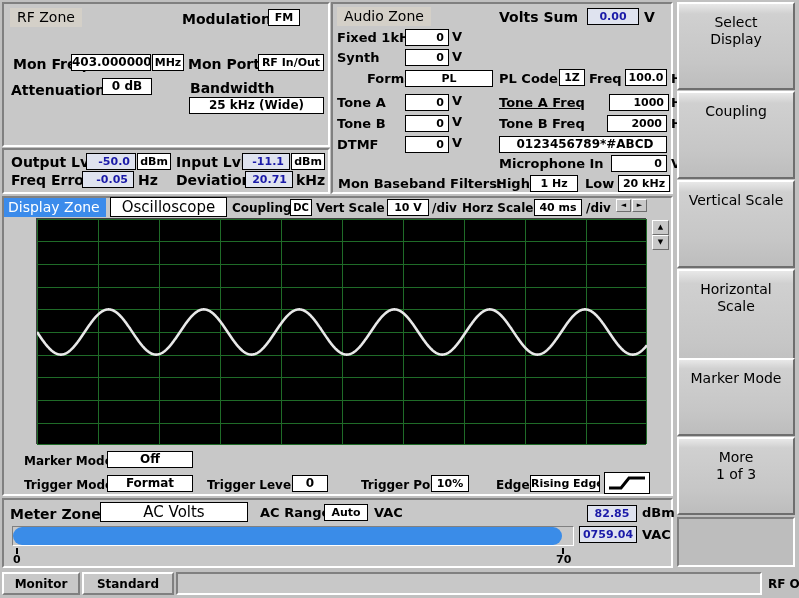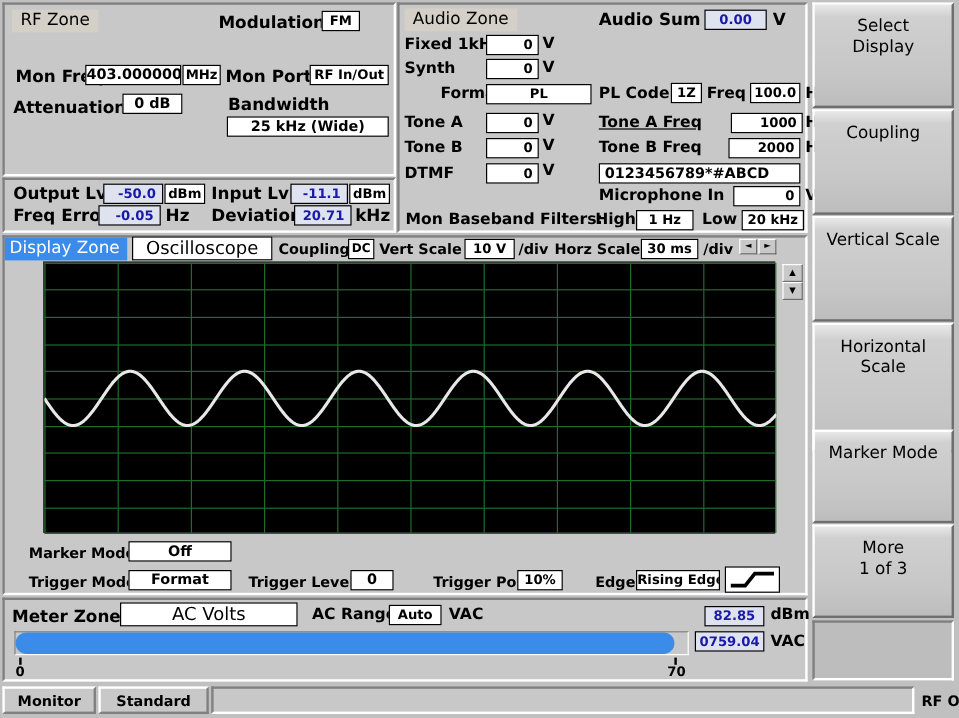--- a/index.html
+++ b/index.html
@@ -174,21 +174,21 @@
   <div class="abs lbl-lg" style="left:7px;top:22px;">Freq Error</div>
   <div class="abs meas" style="left:78px;top:21px;width:52px;">-0.05</div>
   <div class="abs lbl-lg" style="left:134px;top:22px;">Hz</div>
   <div class="abs lbl-lg" style="left:172px;top:22px;">Deviation</div>
   <div class="abs meas" style="left:241px;top:21px;width:48px;">20.71</div>
   <div class="abs lbl-lg" style="left:292px;top:22px;">kHz</div>
 </div>
 
 <div class="abs sunken" id="audio-zone">
   <div class="abs zonetitle" style="left:4px;top:3px;">Audio Zone</div>
-  <div class="abs lbl-lg" style="left:166px;top:5px;">Audio Sum</div>
+  <div class="abs lbl-lg" style="left:166px;top:5px;">Volts Sum</div>
   <div class="abs meas" style="left:254px;top:4px;width:52px;text-align:center;padding-right:0;">0.00</div>
   <div class="abs lbl-lg" style="left:311px;top:5px;">V</div>
 
   <div class="abs lbl" style="left:4px;top:27px;font-size:13px;">Fixed 1kHz</div>
   <div class="abs fld fld-r" style="left:72px;top:25px;width:44px;">0</div>
   <div class="abs lbl" style="left:119px;top:26px;font-size:13px;">V</div>
 
   <div class="abs lbl" style="left:4px;top:47px;font-size:13px;">Synth</div>
   <div class="abs fld fld-r" style="left:72px;top:45px;width:44px;">0</div>
   <div class="abs lbl" style="left:119px;top:46px;font-size:13px;">V</div>
@@ -211,21 +211,21 @@
   <div class="abs lbl" style="left:4px;top:113px;font-size:13px;">Tone B</div>
   <div class="abs fld fld-r" style="left:72px;top:111px;width:44px;">0</div>
   <div class="abs lbl" style="left:119px;top:111px;font-size:13px;">V</div>
   <div class="abs lbl" style="left:166px;top:113px;font-size:13px;">Tone B Freq</div>
   <div class="abs fld fld-r" style="left:274px;top:111px;width:60px;">2000</div>
   <div class="abs lbl" style="left:338px;top:113px;font-size:13px;">Hz</div>
 
   <div class="abs lbl" style="left:4px;top:134px;font-size:13px;">DTMF</div>
   <div class="abs fld fld-r" style="left:72px;top:132px;width:44px;">0</div>
   <div class="abs lbl" style="left:119px;top:132px;font-size:13px;">V</div>
-  <div class="abs fld fld-l" style="left:166px;top:132px;width:168px;font-size:12px;">0123456789*#ABCD</div>
+  <div class="abs fld fld-l" style="left:166px;top:132px;width:168px;font-size:12px;text-align:center;">0123456789*#ABCD</div>
 
   <div class="abs lbl" style="left:166px;top:153px;font-size:13px;">Microphone In</div>
   <div class="abs fld fld-r" style="left:278px;top:151px;width:56px;">0</div>
   <div class="abs lbl" style="left:338px;top:153px;font-size:13px;">V</div>
 
   <div class="abs lbl" style="left:5px;top:173px;font-size:13px;">Mon Baseband Filters:</div>
   <div class="abs lbl" style="left:163px;top:173px;font-size:13px;">High</div>
   <div class="abs fld" style="left:197px;top:171px;width:48px;">1 Hz</div>
   <div class="abs lbl" style="left:252px;top:173px;font-size:13px;">Low</div>
   <div class="abs fld" style="left:285px;top:171px;width:52px;">20 kHz</div>
@@ -234,21 +234,21 @@
 <div class="abs sunken" id="scope-wrap">
 
   <div class="abs" id="dz-tab" style="left:0px;top:0px;width:102px;">Display Zone</div>
   <div class="abs whitetab" style="left:106px;top:-1px;width:117px;">Oscilloscope</div>
   <div class="abs lbl" style="left:228px;top:3px;">Coupling</div>
   <div class="abs fld" style="left:286px;top:1px;width:22px;font-size:10px;">DC</div>
   <div class="abs lbl" style="left:312px;top:3px;">Vert Scale</div>
   <div class="abs fld" style="left:383px;top:1px;width:42px;">10 V</div>
   <div class="abs lbl" style="left:428px;top:3px;">/div</div>
   <div class="abs lbl" style="left:458px;top:3px;">Horz Scale</div>
-  <div class="abs fld" style="left:530px;top:1px;width:48px;">30 ms</div>
+  <div class="abs fld" style="left:530px;top:1px;width:48px;">40 ms</div>
   <div class="abs lbl" style="left:582px;top:3px;">/div</div>
   <div class="abs spin" style="left:612px;top:1px;">◄</div>
   <div class="abs spin" style="left:628px;top:1px;">►</div>
 
   <div id="scope-screen">
     <div class="gv" style="left:0px;"></div>
     <div class="gv" style="left:61px;"></div>
     <div class="gv" style="left:122px;"></div>
     <div class="gv" style="left:183px;"></div>
     <div class="gv" style="left:244px;"></div>

